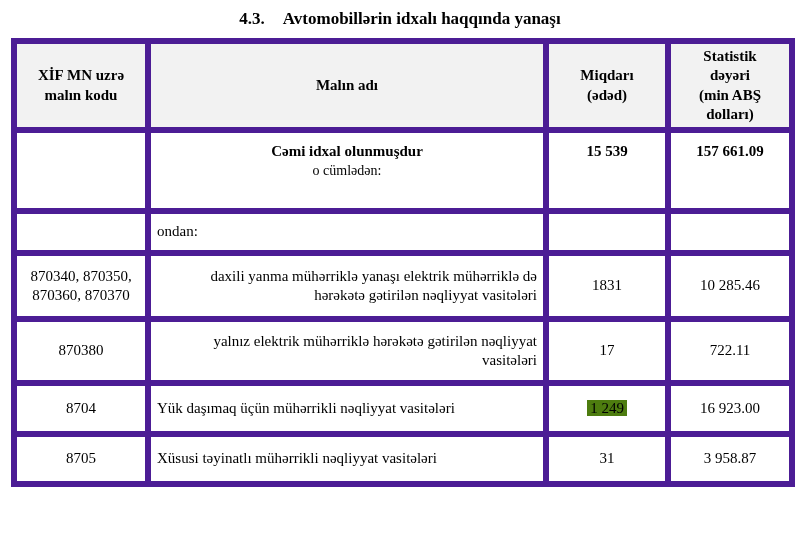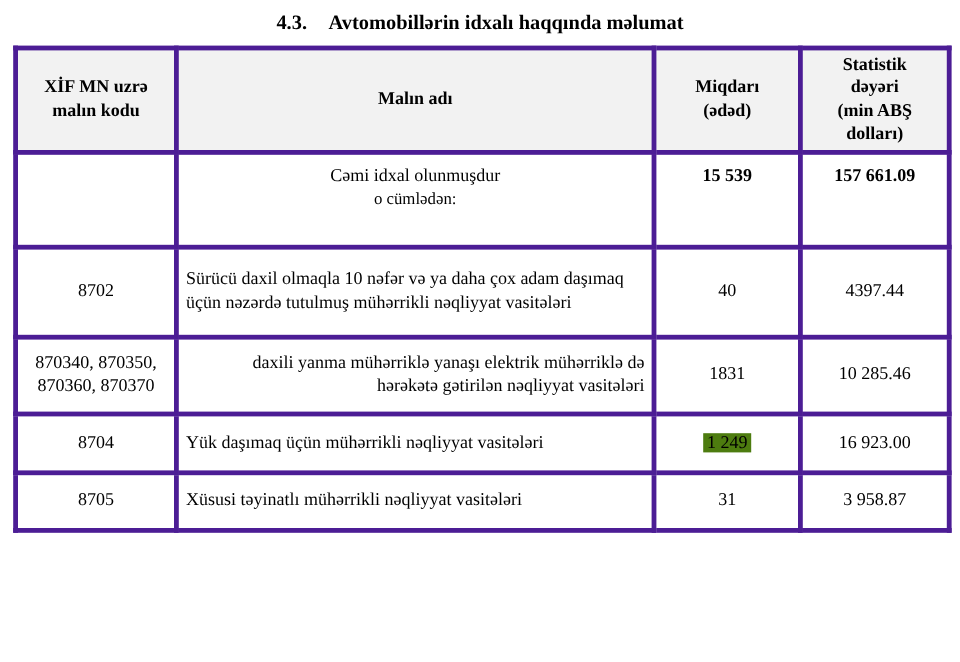--- a/index.html
+++ b/index.html
@@ -11,56 +11,56 @@
     padding-top:7px;text-align:center;font-weight:bold;
     font-size:17px;line-height:24px;
   }
   .title .num{margin-right:18px;}
   table.imports{
     border-collapse:collapse;table-layout:fixed;
     margin:7px 0 0 11px;width:778px;
     border:2px solid #000;
   }
   table.imports th, table.imports td{
-    border:4px solid #4c1d95;
+    border:6px solid #4c1d95;
     font-size:15px;line-height:1.3;
     vertical-align:middle;
     padding:2px 6px;
     overflow:hidden;
     margin-top:40px;
   }
   col.c1{width:134px;} col.c2{width:398px;} col.c3{width:122px;} col.c4{width:124px;}
   tr.rh th{
     background:#f2f2f2;font-weight:bold;text-align:center;
     white-space:pre-line;height:79px;
   }
   .center{text-align:center;}
   .pre{white-space:pre-line;}
   td.code{text-align:center;}
   td.name{text-align:left;padding-left:8px;padding-right:6px;}
   td.name.indent{padding-left:24px;text-align:right;}
   td.num{text-align:center;}
   tr.r0 td{height:64px;vertical-align:top;padding-top:9px;}
   tr.r0 td.num{font-weight:bold;}
-  tr.r0 .sumlabel{font-weight:normal;text-align:center;}
+  tr.r0 .sumlabel{font-weight:bold;text-align:center;}
   tr.r0 .sumsub{font-size:14px;text-align:center;}
   tr.r1 td{height:67px;}
   tr.r2 td{height:62px;}
   tr.r3 td{height:32px;}
   tr.r4 td{height:56px;}
   tr.r5 td{height:54px;}
   tr.r6 td{height:41px;}
   tr.r7 td{height:40px;}
   .sel{background:#4d7c0f;padding:0 3px;}
 </style>
 </head>
 <body>
 
 <div class="title">
-  <span class="num">4.3.</span><span>Avtomobillərin idxalı haqqında məlumat</span>
+  <span class="num">4.3.</span><span>Avtomobillərin idxalı haqqında yanaşı</span>
 </div>
 
 <table class="imports">
   <colgroup>
       <col class="c1">
       <col class="c2">
       <col class="c3">
       <col class="c4">
     </colgroup>
 
@@ -80,37 +80,43 @@
   <tr class="r0">
     <td class="code"></td>
     <td class="name">
       <div class="sumlabel">Cəmi idxal olunmuşdur</div>
       <div class="sumsub">o cümlədən:</div>
     </td>
     <td class="num">15 539</td>
     <td class="num">157 661.09</td>
   </tr>
 
-  <tr class="r1">
-    <td class="code">8702</td>
-    <td class="name">Sürücü daxil olmaqla 10 nəfər və ya daha çox adam daşımaq üçün nəzərdə tutulmuş mühərrikli nəqliyyat vasitələri</td>
-    <td class="num">40</td>
-    <td class="num">4397.44</td>
-  </tr>
 
 
+  <tr class="r3">
+    <td class="code"></td>
+    <td class="name center">ondan:</td>
+    <td class="num"></td>
+    <td class="num"></td>
+  </tr>
 
   <tr class="r4">
     <td class="code pre">870340, 870350,
 870360, 870370</td>
     <td class="name indent">daxili yanma mühərriklə yanaşı elektrik mühərriklə də hərəkətə gətirilən nəqliyyat vasitələri</td>
     <td class="num">1831</td>
     <td class="num">10 285.46</td>
   </tr>
 
+  <tr class="r5">
+    <td class="code">870380</td>
+    <td class="name indent">yalnız elektrik mühərriklə hərəkətə gətirilən nəqliyyat vasitələri</td>
+    <td class="num">17</td>
+    <td class="num">722.11</td>
+  </tr>
 
   <tr class="r6">
     <td class="code">8704</td>
     <td class="name">Yük daşımaq üçün mühərrikli nəqliyyat vasitələri</td>
     <td class="num"><span class="sel">1 249</span></td>
     <td class="num">16 923.00</td>
   </tr>
 
   <tr class="r7">
     <td class="code">8705</td>

